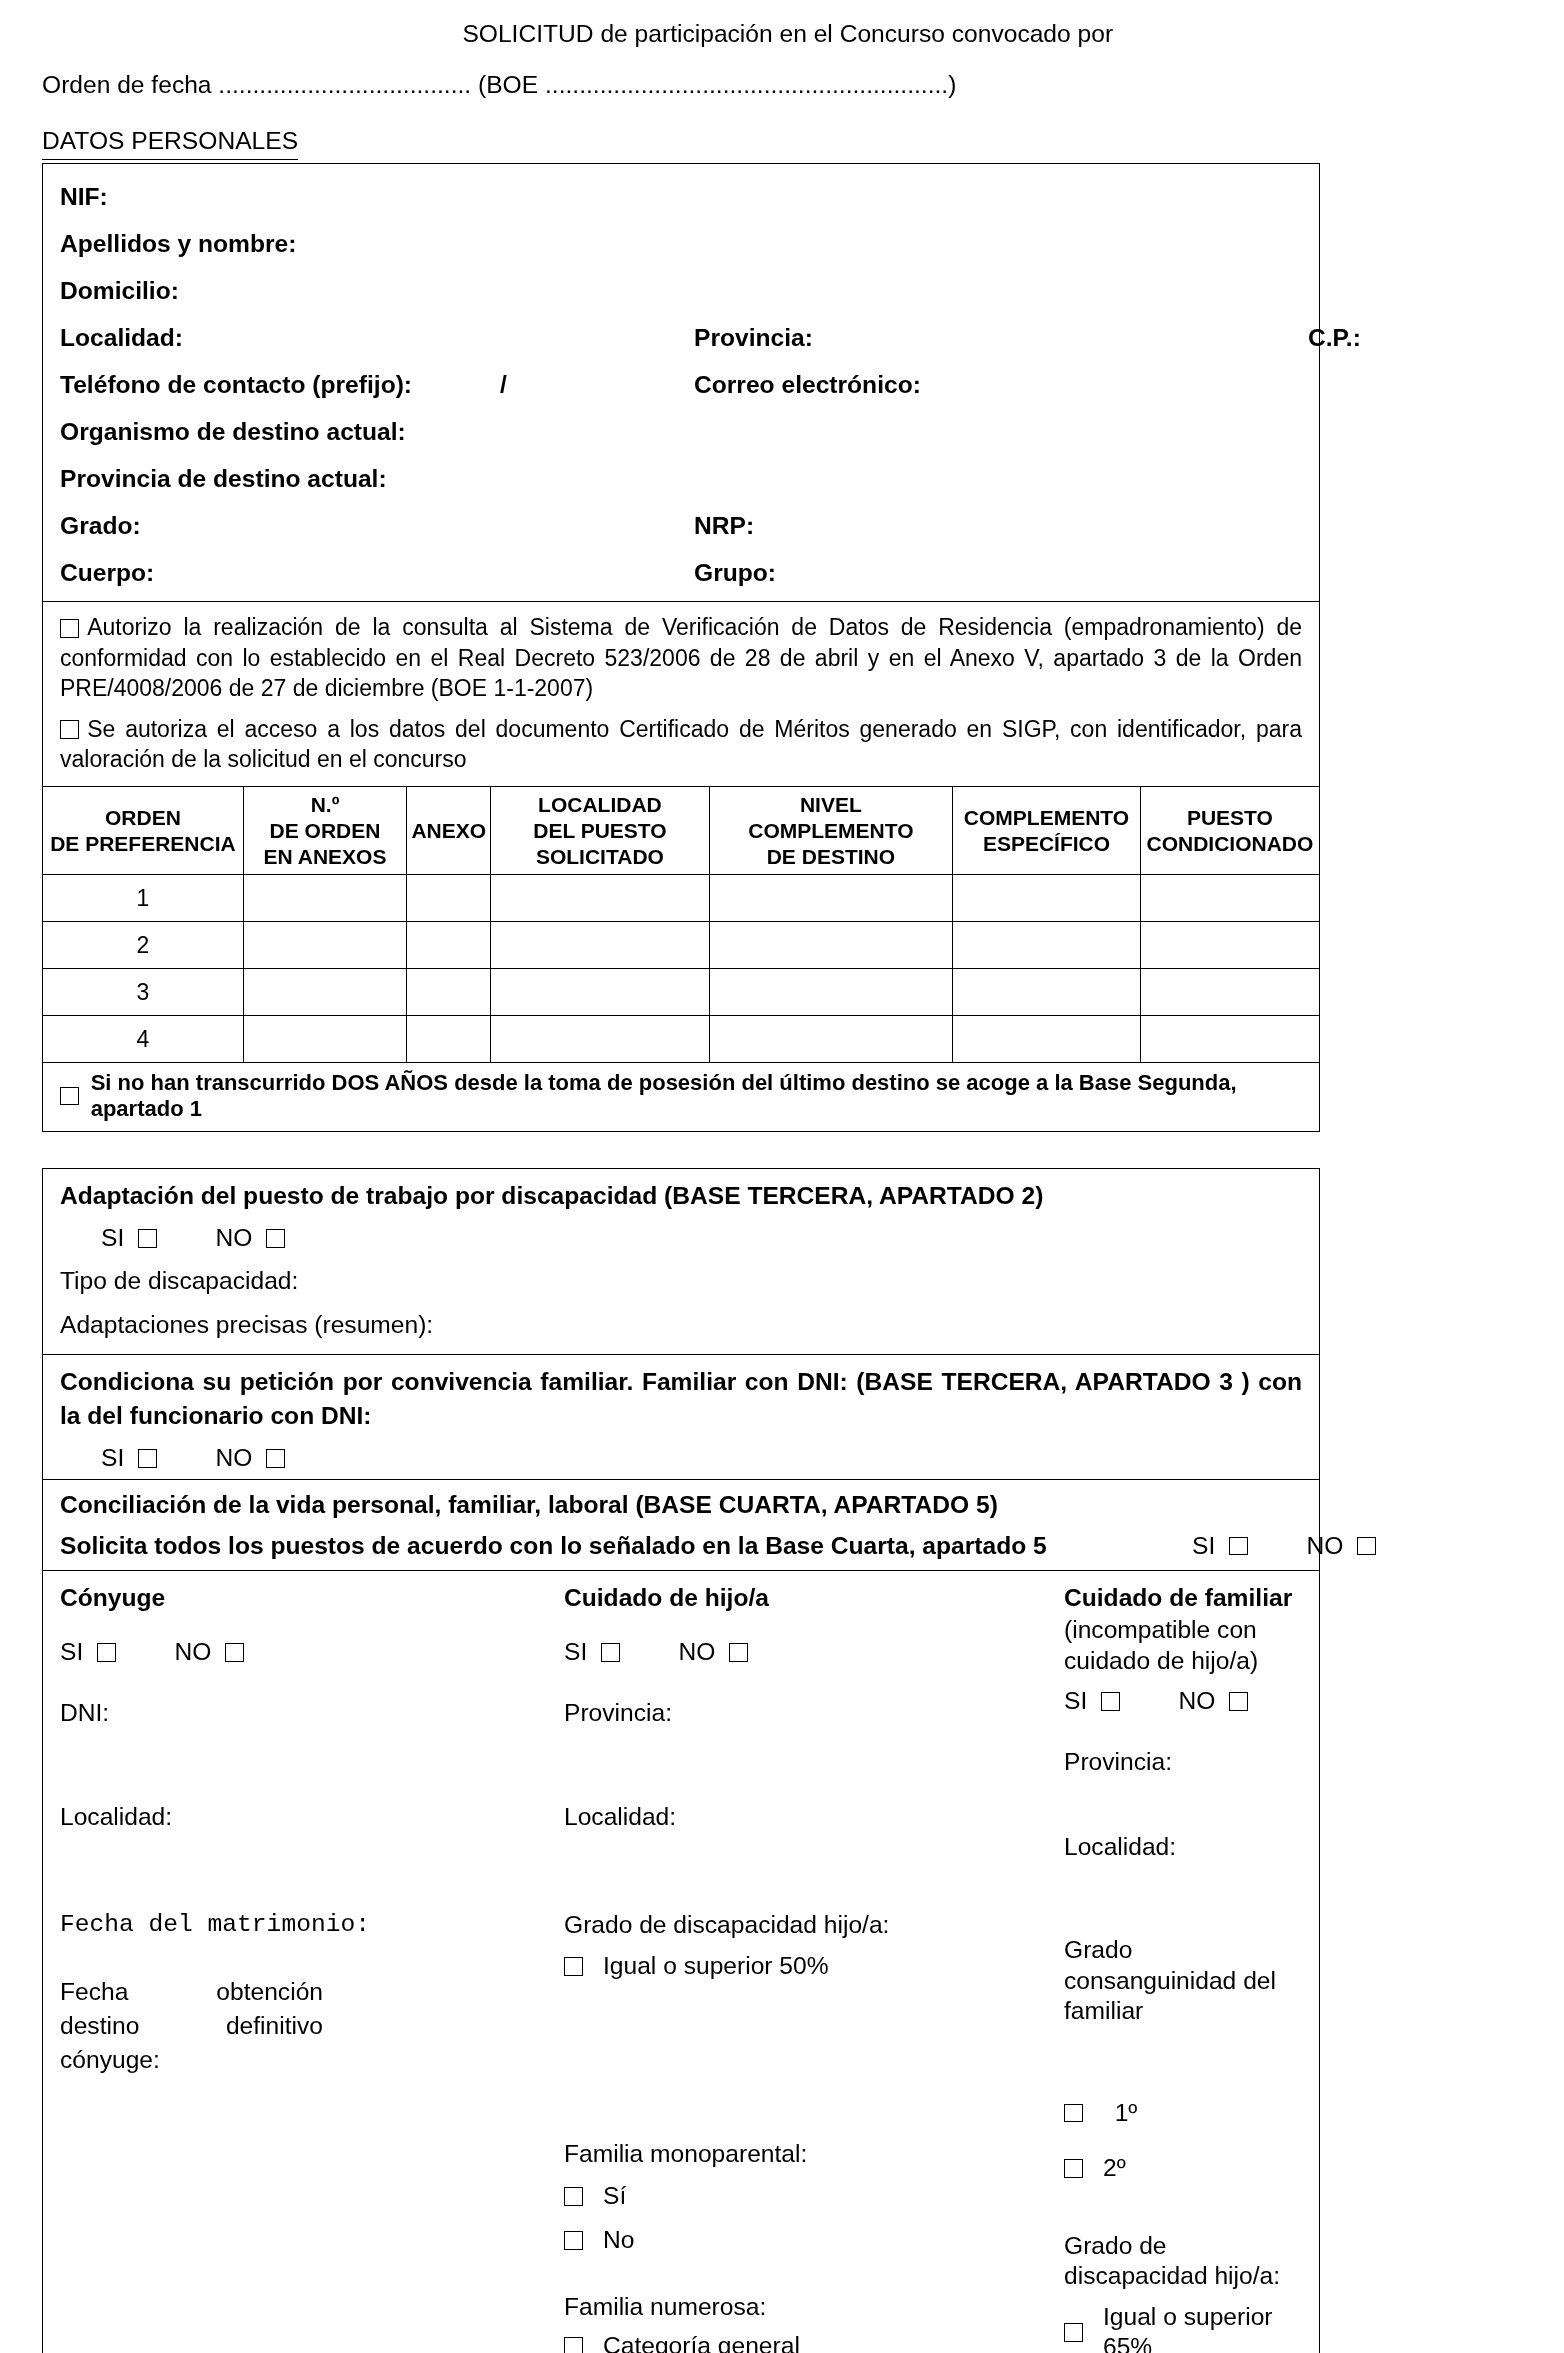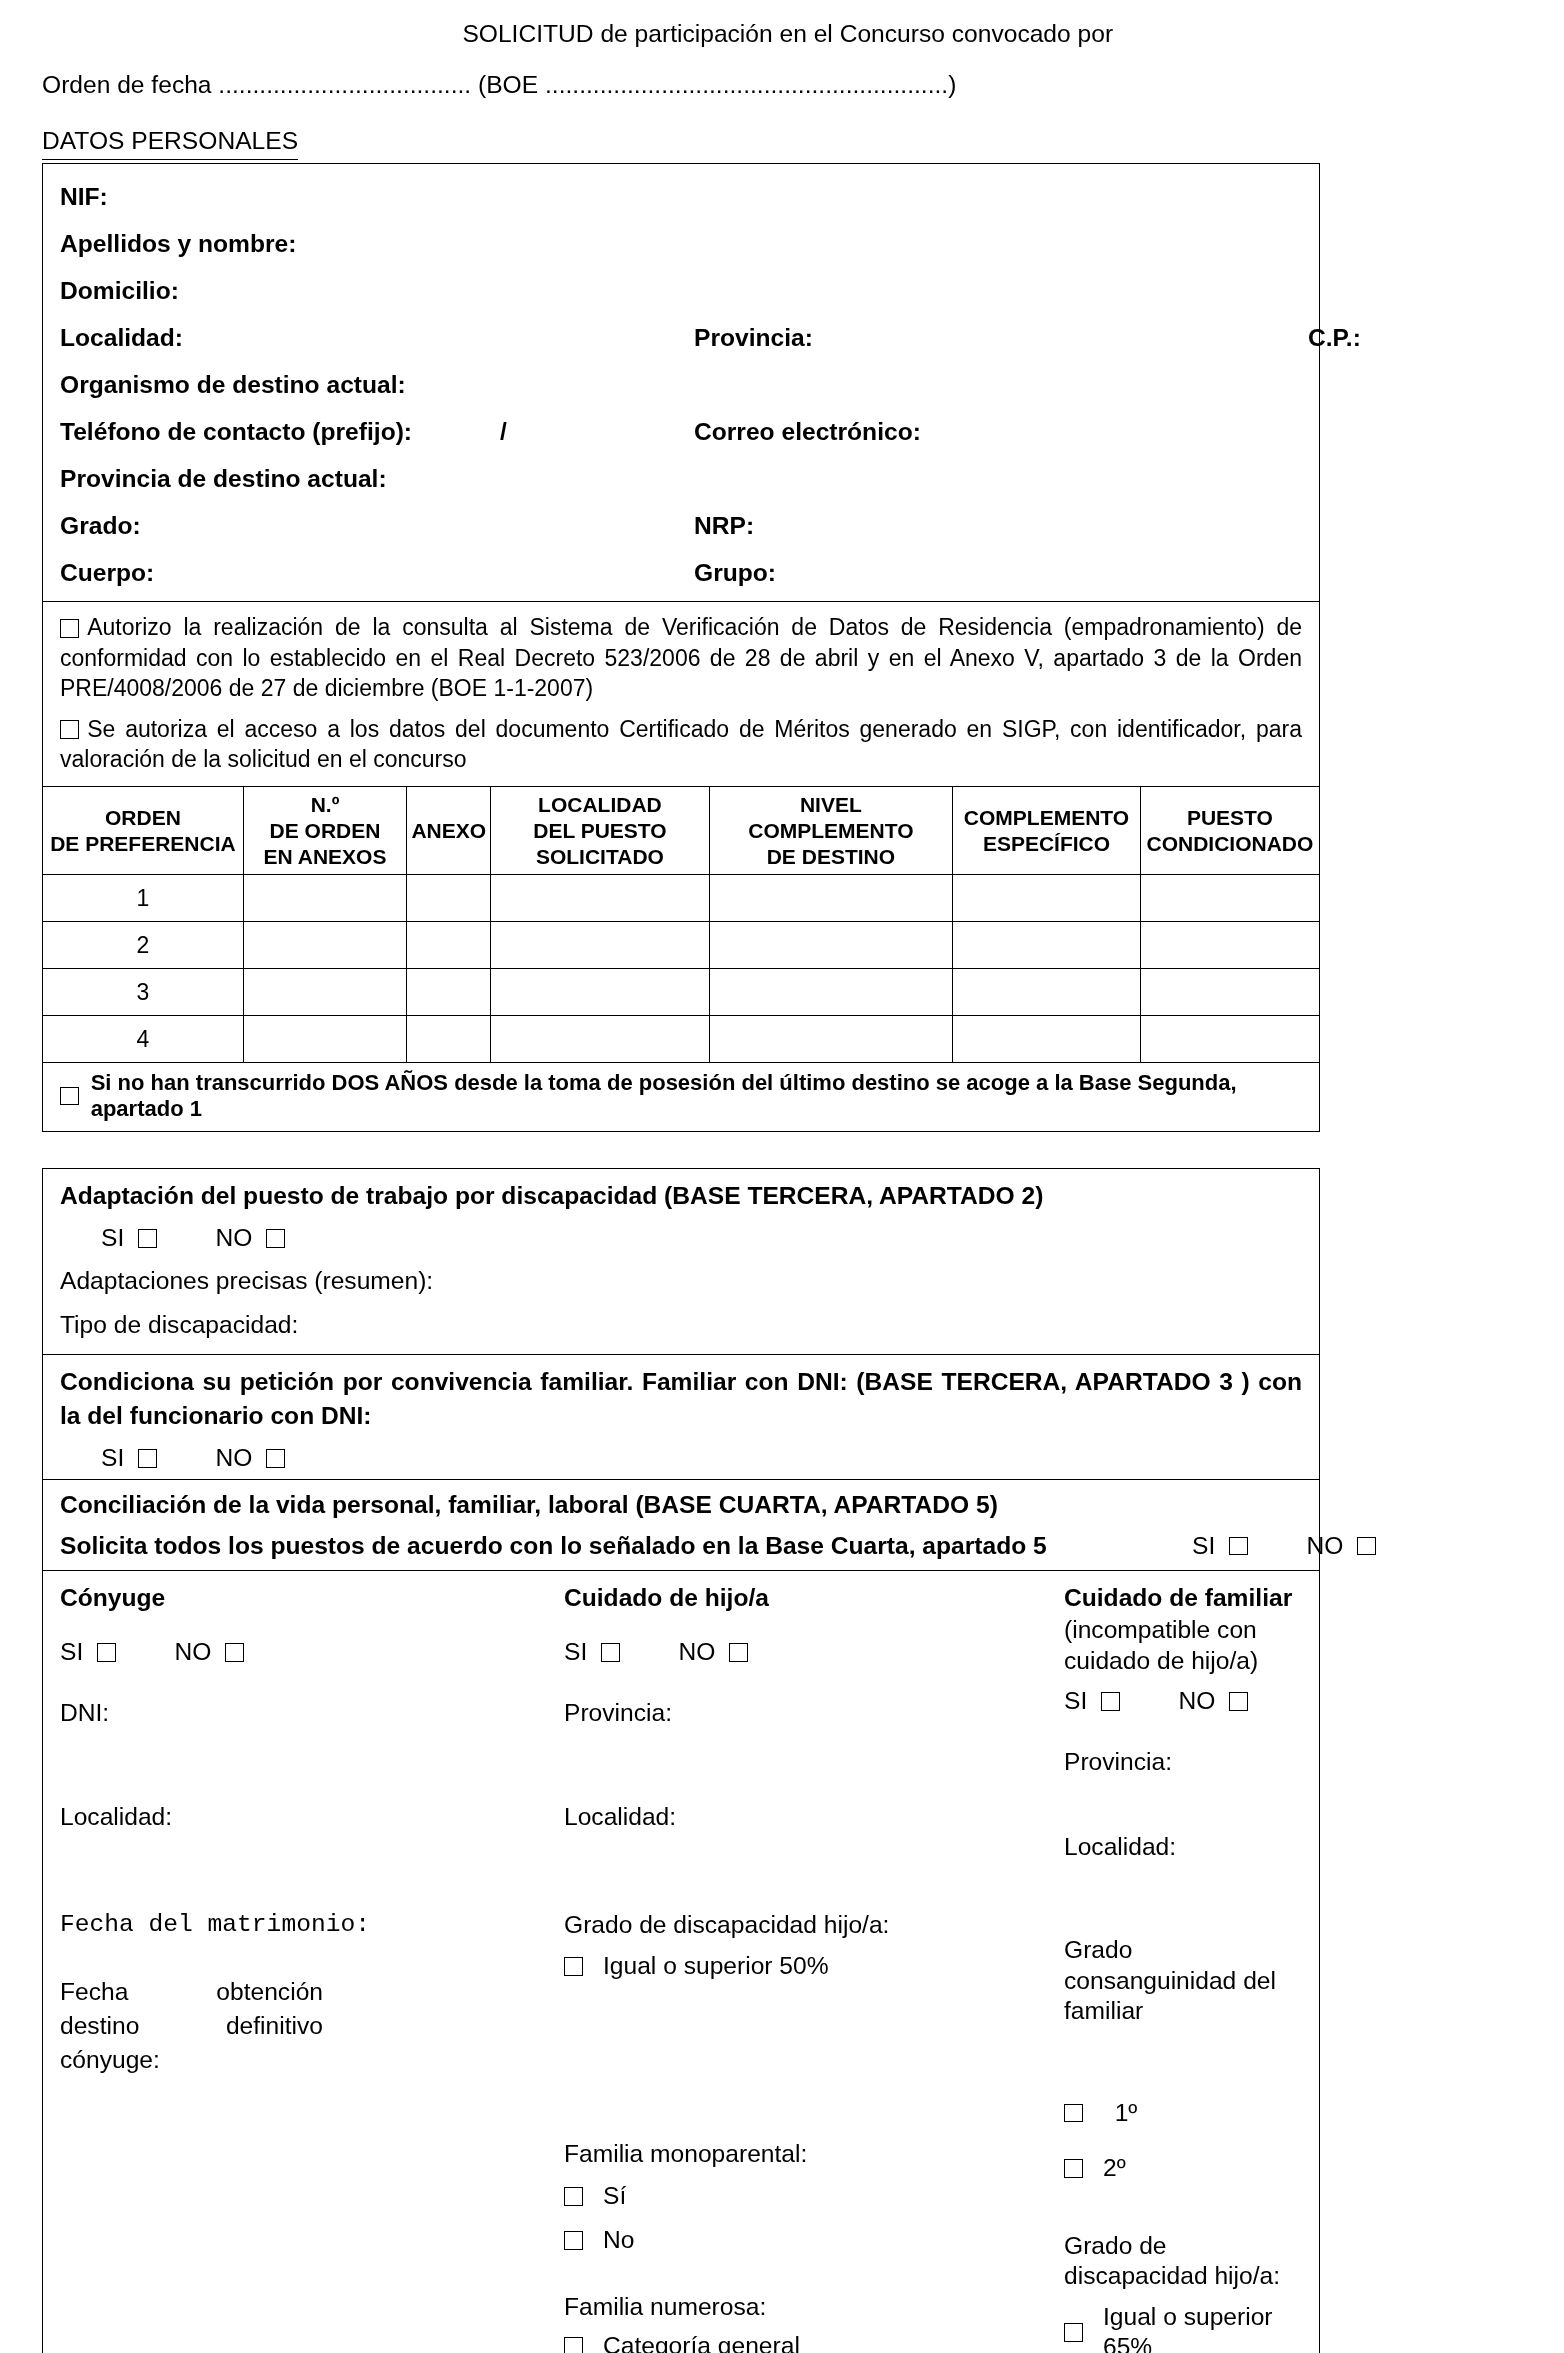--- a/index.html
+++ b/index.html
@@ -116,26 +116,26 @@
       </div>
       <div class="pd-row">
         <span>Domicilio:</span>
       </div>
       <div class="pd-row">
         <span>Localidad:</span>
         <span class="at o748">Provincia:</span>
         <span class="at o1472">C.P.:</span>
       </div>
       <div class="pd-row">
-        <span>Organismo de destino actual:</span>
-      </div>
-      <div class="pd-row">
         <span>Teléfono de contacto (prefijo):</span>
         <span class="at o519">/</span>
         <span class="at o748">Correo electrónico:</span>
+      </div>
+      <div class="pd-row">
+        <span>Organismo de destino actual:</span>
       </div>
       <div class="pd-row">
         <span>Provincia de destino actual:</span>
       </div>
       <div class="pd-row">
         <span>Grado:</span>
         <span class="at o748">NRP:</span>
       </div>
       <div class="pd-row">
         <span>Cuerpo:</span>
@@ -228,22 +228,22 @@
   <div class="box box2">
 
     <div class="sec sec-adaptacion">
       <div class="sec-title">Adaptación del puesto de trabajo por discapacidad (BASE TERCERA, APARTADO 2)</div>
       <div class="sino sino-indent">
         <span>SI</span>
         <span class="cb"></span>
         <span class="no-lbl">NO</span>
         <span class="cb"></span>
       </div>
+      <div class="plain-line">Tipo de discapacidad:</div>
       <div class="plain-line">Adaptaciones precisas (resumen):</div>
-      <div class="plain-line">Tipo de discapacidad:</div>
     </div>
 
     <div class="sec sec-convivencia">
       <div class="sec-title just">Condiciona su petición por convivencia familiar. Familiar con DNI: (BASE TERCERA, APARTADO 3 ) con la del funcionario con DNI:</div>
       <div class="sino sino-indent">
         <span>SI</span>
         <span class="cb"></span>
         <span class="no-lbl">NO</span>
         <span class="cb"></span>
       </div>

